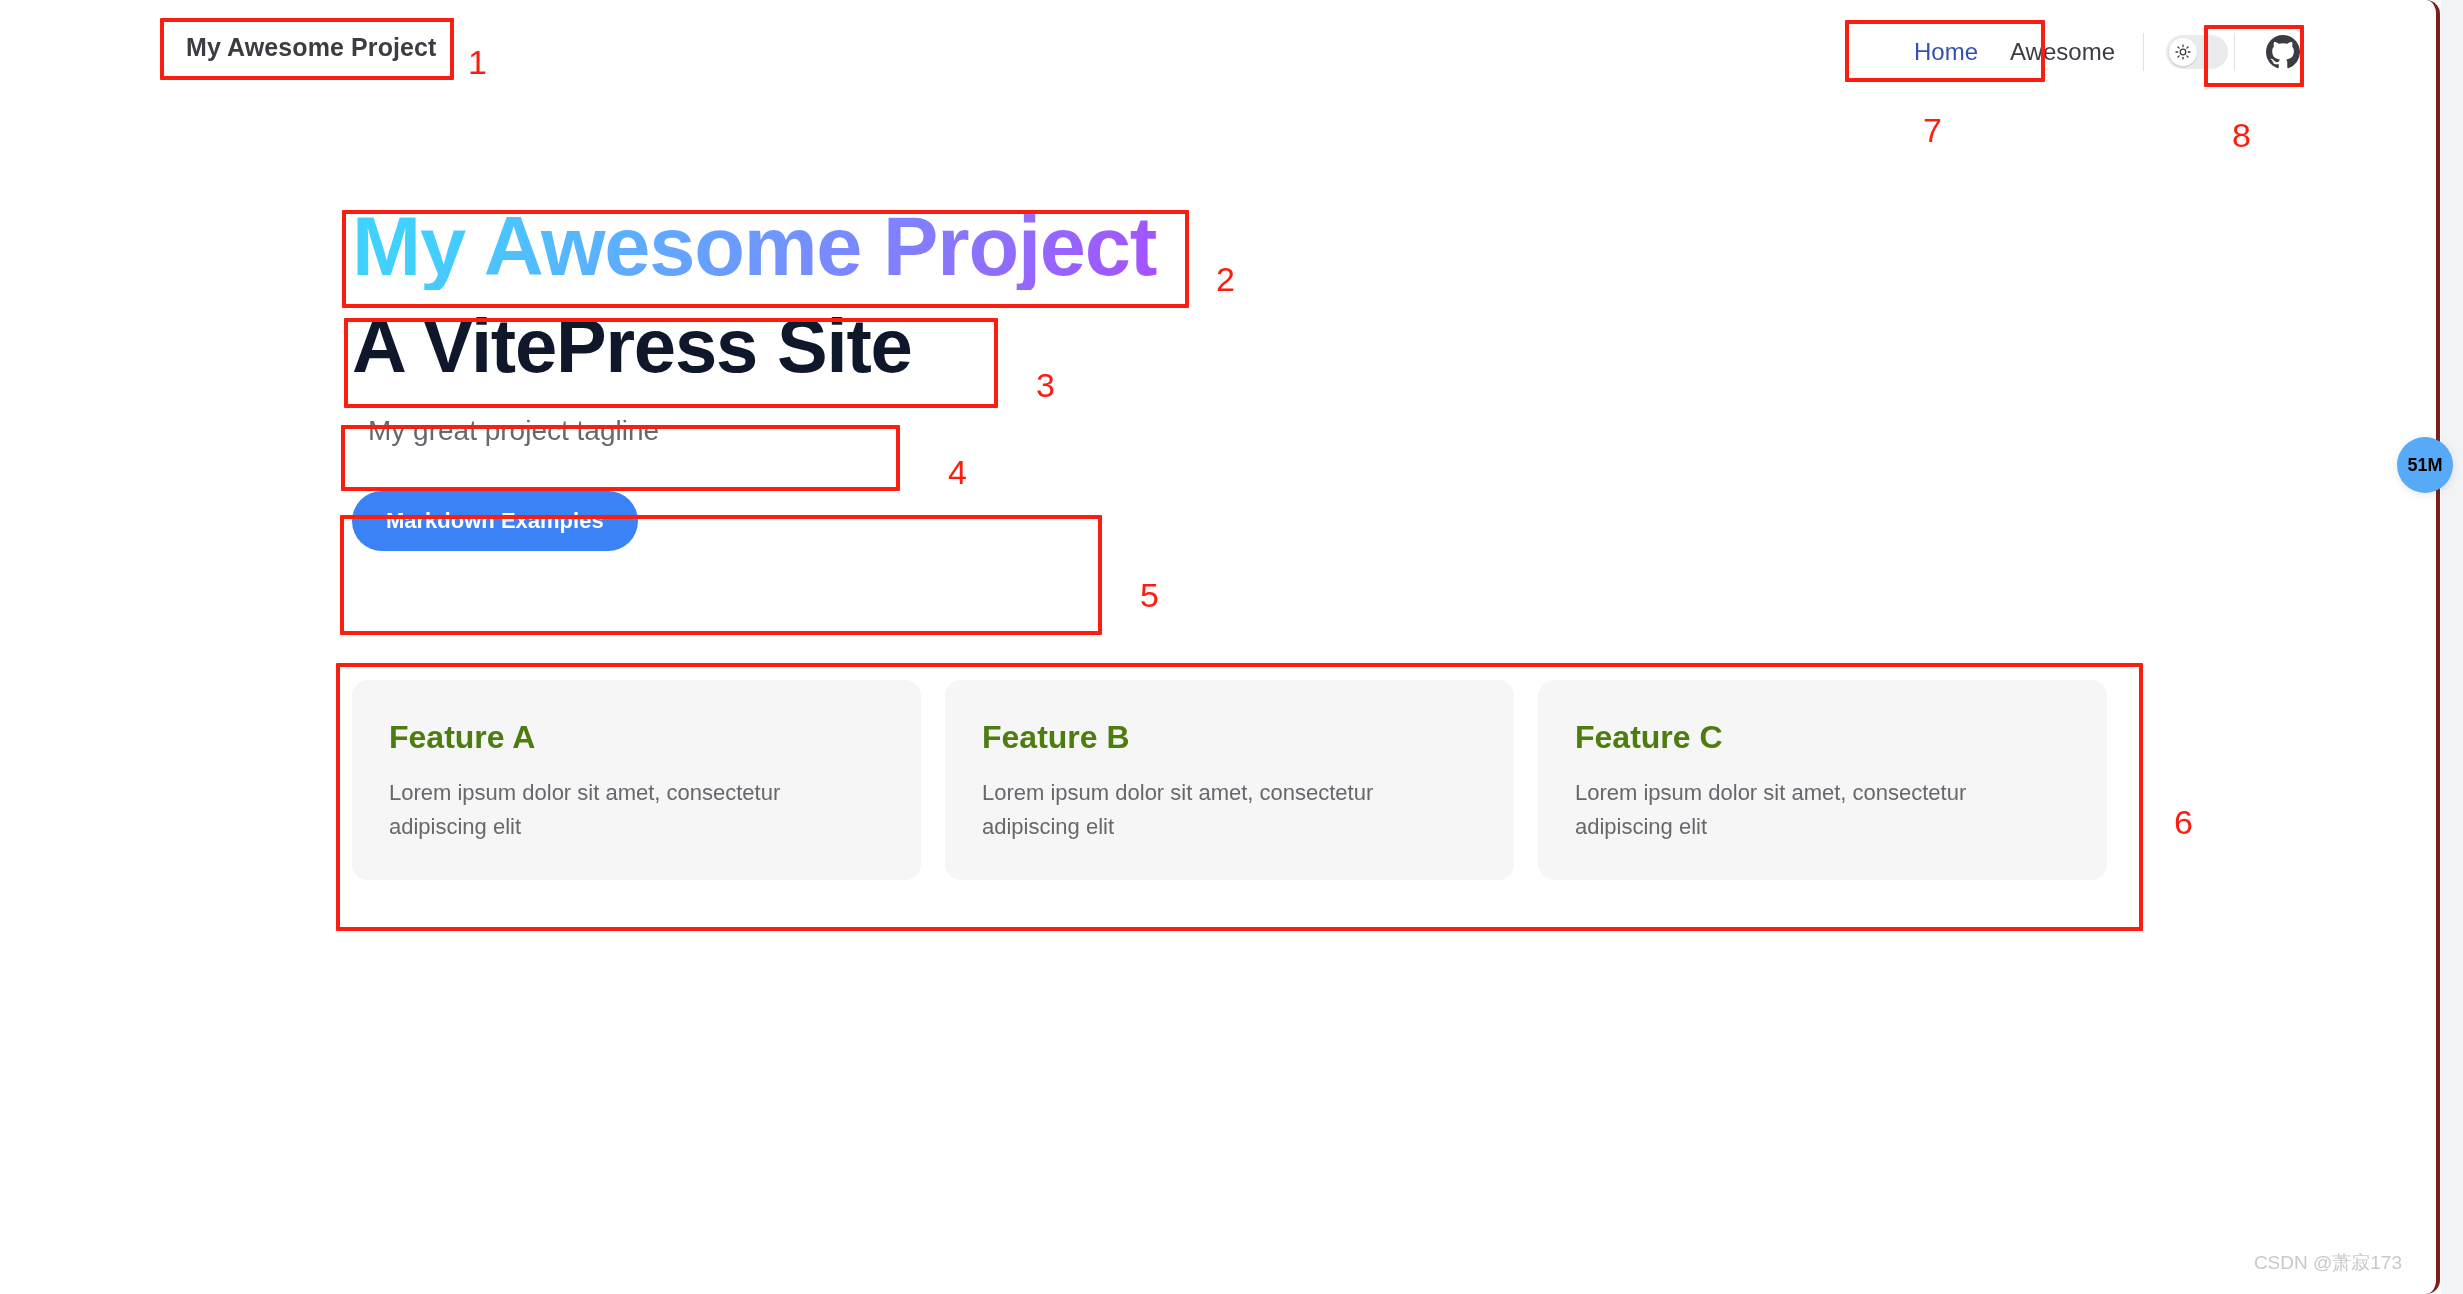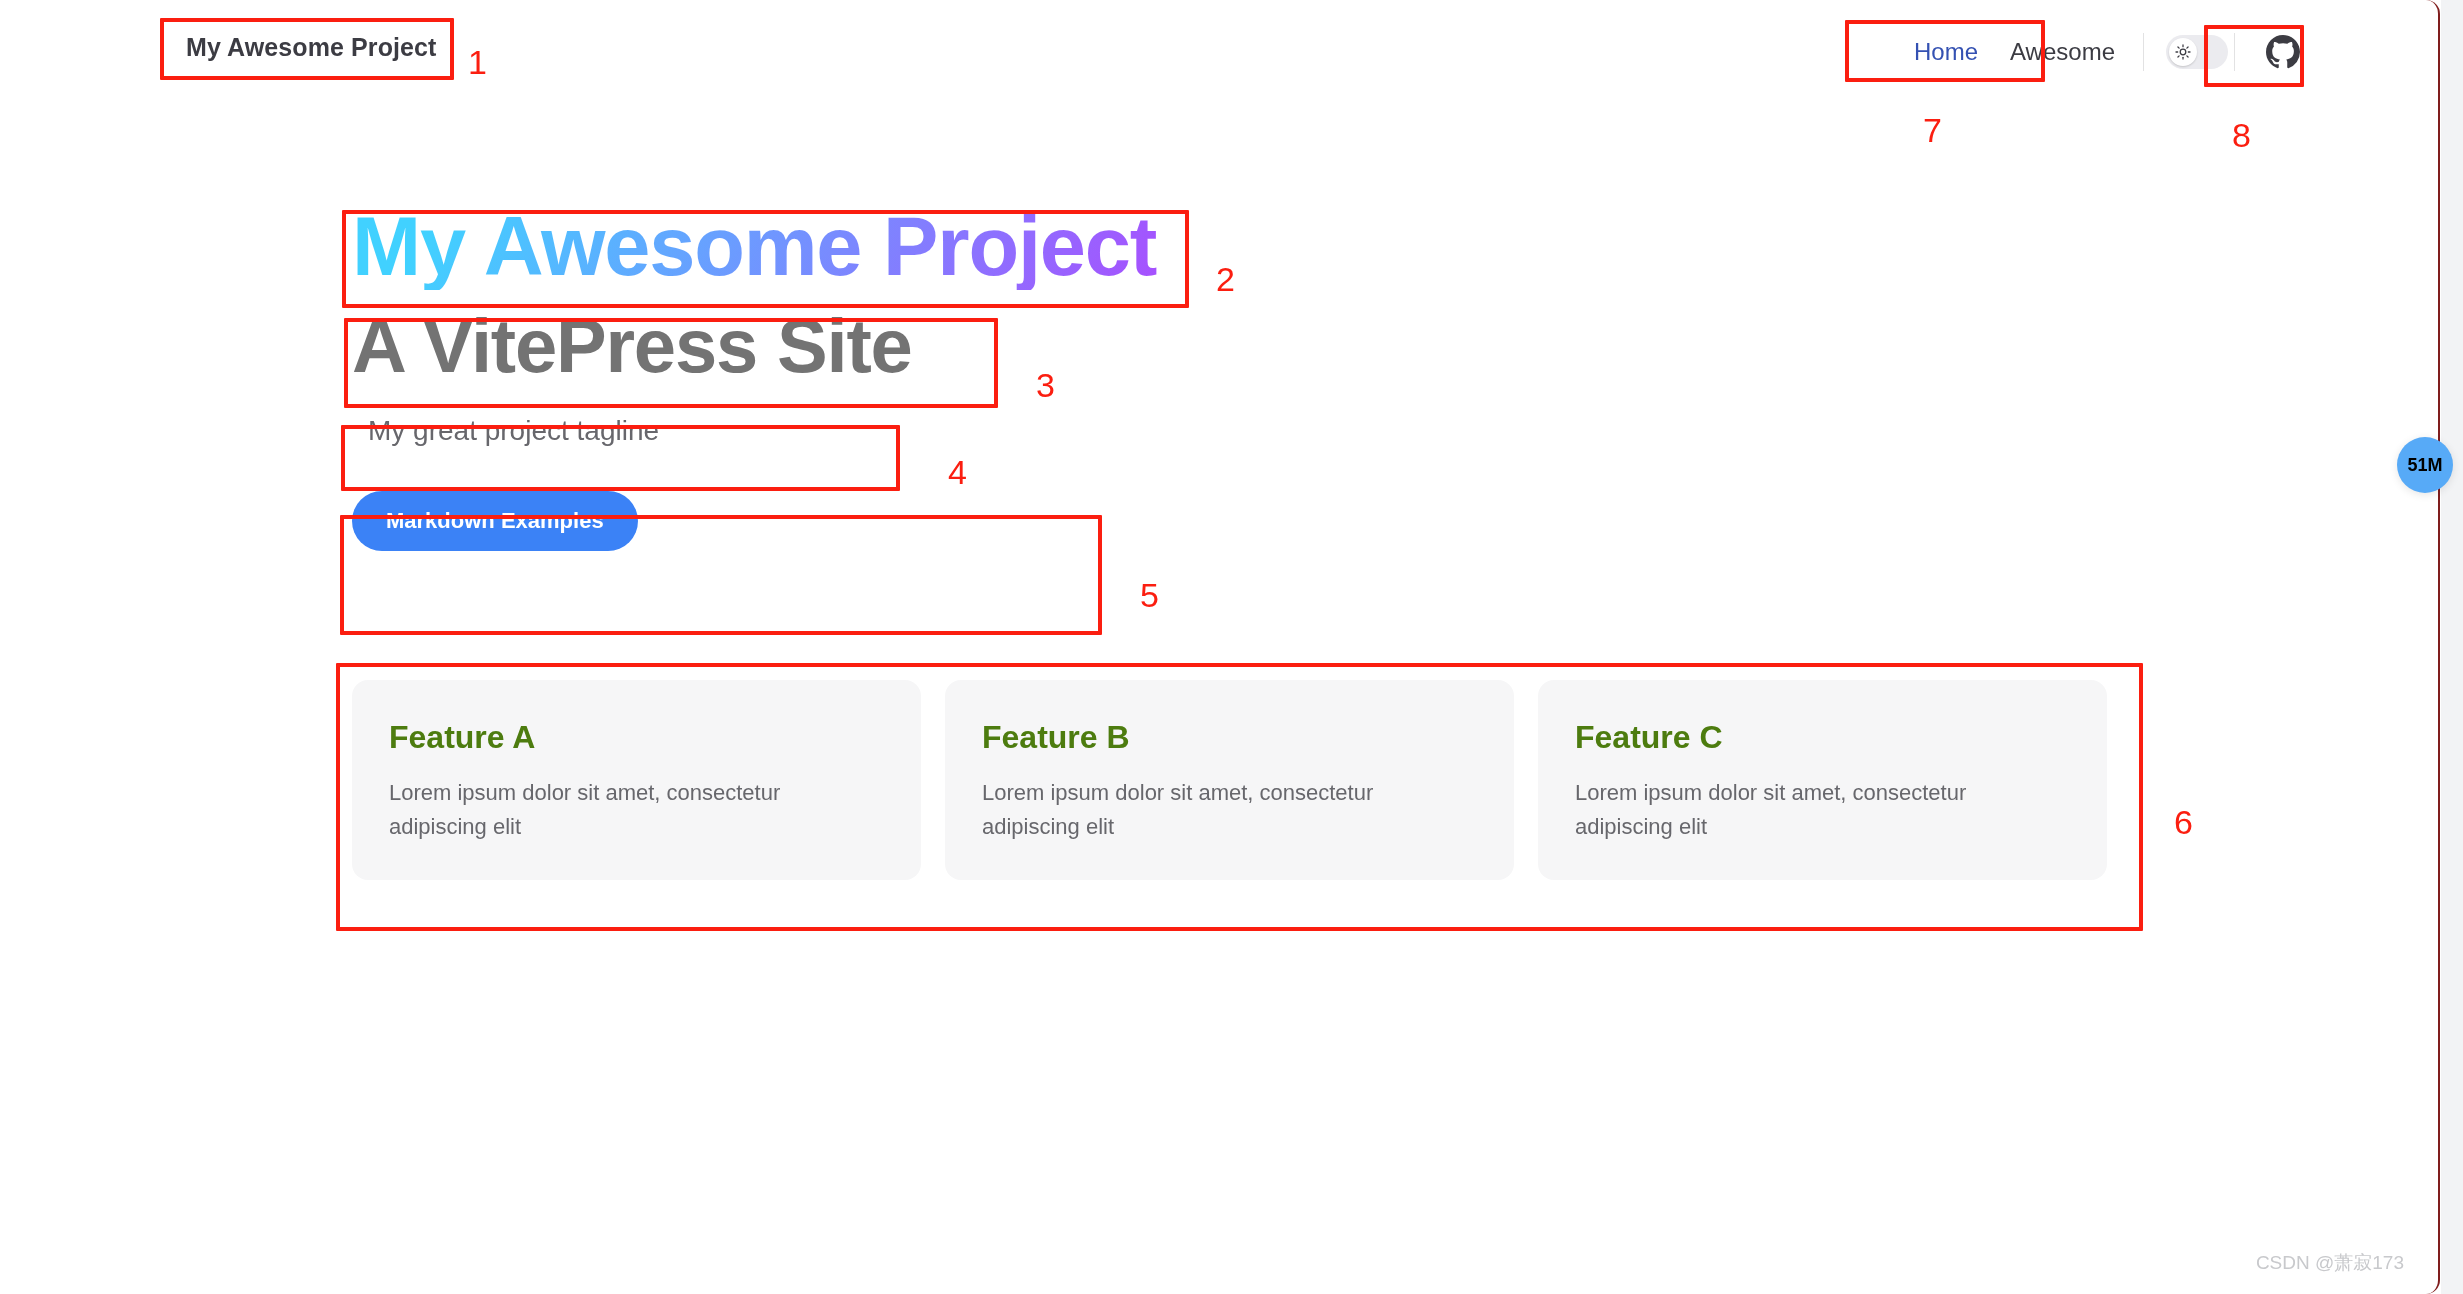--- a/index.html
+++ b/index.html
@@ -18,21 +18,21 @@
 
   
   #page-panel {
     position: absolute;
     left: 0; top: 0;
     width: 2440px;
     height: 1294px;
     background: #ffffff;
     border-top-right-radius: 14px;
     border-bottom-right-radius: 14px;
-    border-right: 2px solid #7f1d1d;
+    border-right: 4px solid #7f1d1d;
     box-sizing: border-box;
     overflow: hidden;
   }
   #right-gutter {
     position: absolute;
     left: 2441px; top: 0;
     width: 22px; height: 1294px;
     background: #f2f3f5;
   }
 
@@ -124,21 +124,21 @@
     color: transparent;
     -webkit-text-fill-color: transparent;
     white-space: nowrap;
     margin: 0;
   }
   #hero-text {
     font-size: 76px;
     line-height: 1.05;
     font-weight: 800;
     letter-spacing: -1.2px;
-    color: #737373;
+    color: #0f172a;
     white-space: nowrap;
     margin: 16px 0 0 0;
   }
   #hero-tagline {
     font-size: 28px;
     line-height: 1.4;
     font-weight: 400;
     color: #67676c;
     margin: 26px 0 0 16px;
     white-space: nowrap;

